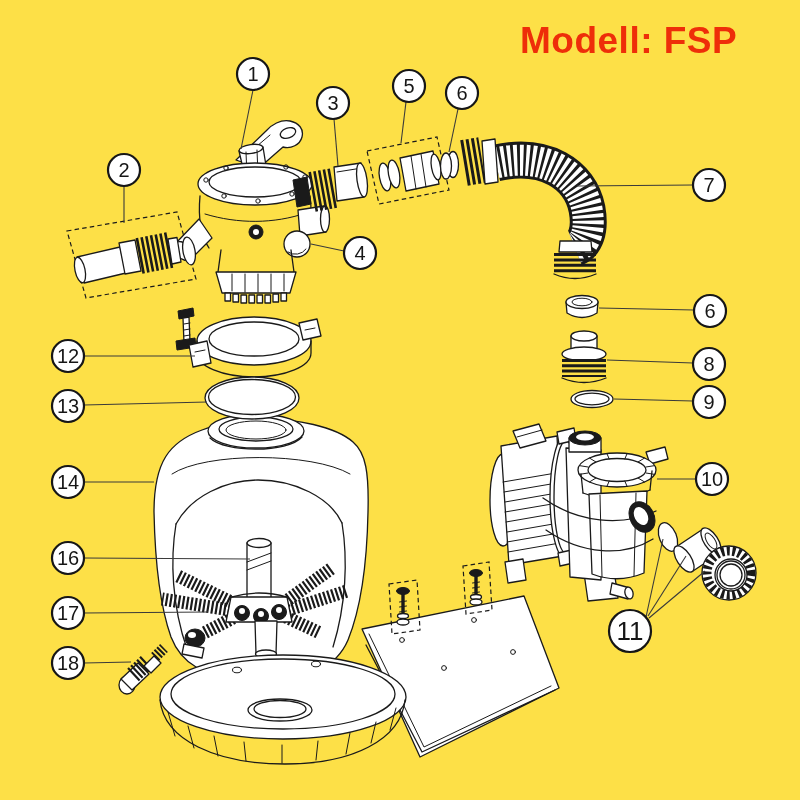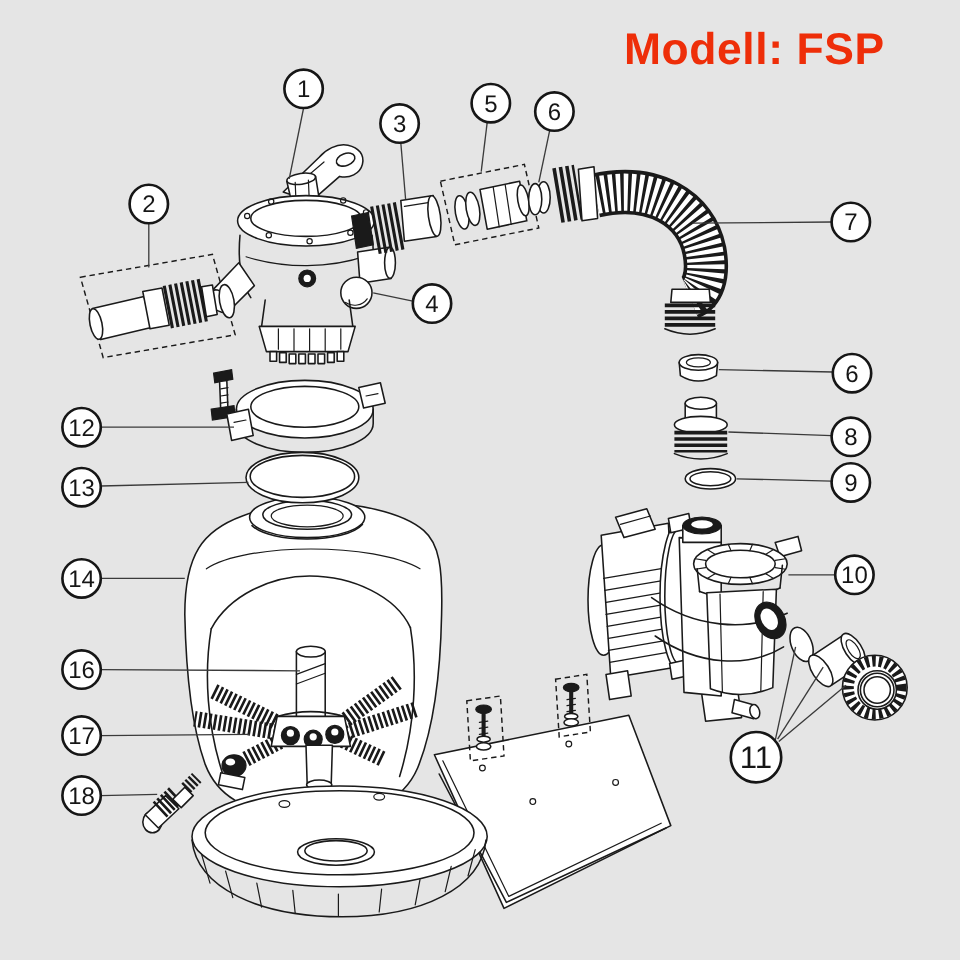--- a/index.html
+++ b/index.html
@@ -1,16 +1,16 @@
 <!DOCTYPE html>
 <html><head>
 <meta charset="utf-8">
 <style>
   html,body{margin:0;padding:0;background:#fff;}
-  .stage{position:relative;width:800px;height:800px;background:#e5e5e5;overflow:hidden;
+  .stage{position:relative;width:800px;height:800px;background:#fde047;overflow:hidden;
          font-family:"Liberation Sans",sans-serif;}
   .model-title{position:absolute;left:520px;top:20px;font-size:37px;font-weight:bold;
                letter-spacing:.5px;color:#ee2e09;white-space:nowrap;}
   svg{position:absolute;left:0;top:0;}
   .ln{fill:none;stroke:#1a1a1a;stroke-width:1.3;stroke-linecap:round;stroke-linejoin:round;}
   .thin{stroke-width:1;}
   .wh{fill:#ffffff;stroke:#1a1a1a;stroke-width:1.3;stroke-linejoin:round;}
   .dk{fill:#1a1a1a;stroke:#1a1a1a;stroke-width:1;}
   .dashbox{fill:none;stroke:#1a1a1a;stroke-width:1.2;stroke-dasharray:4.5 3.2;}
   .rib{fill:none;stroke:#1a1a1a;stroke-linecap:butt;}

